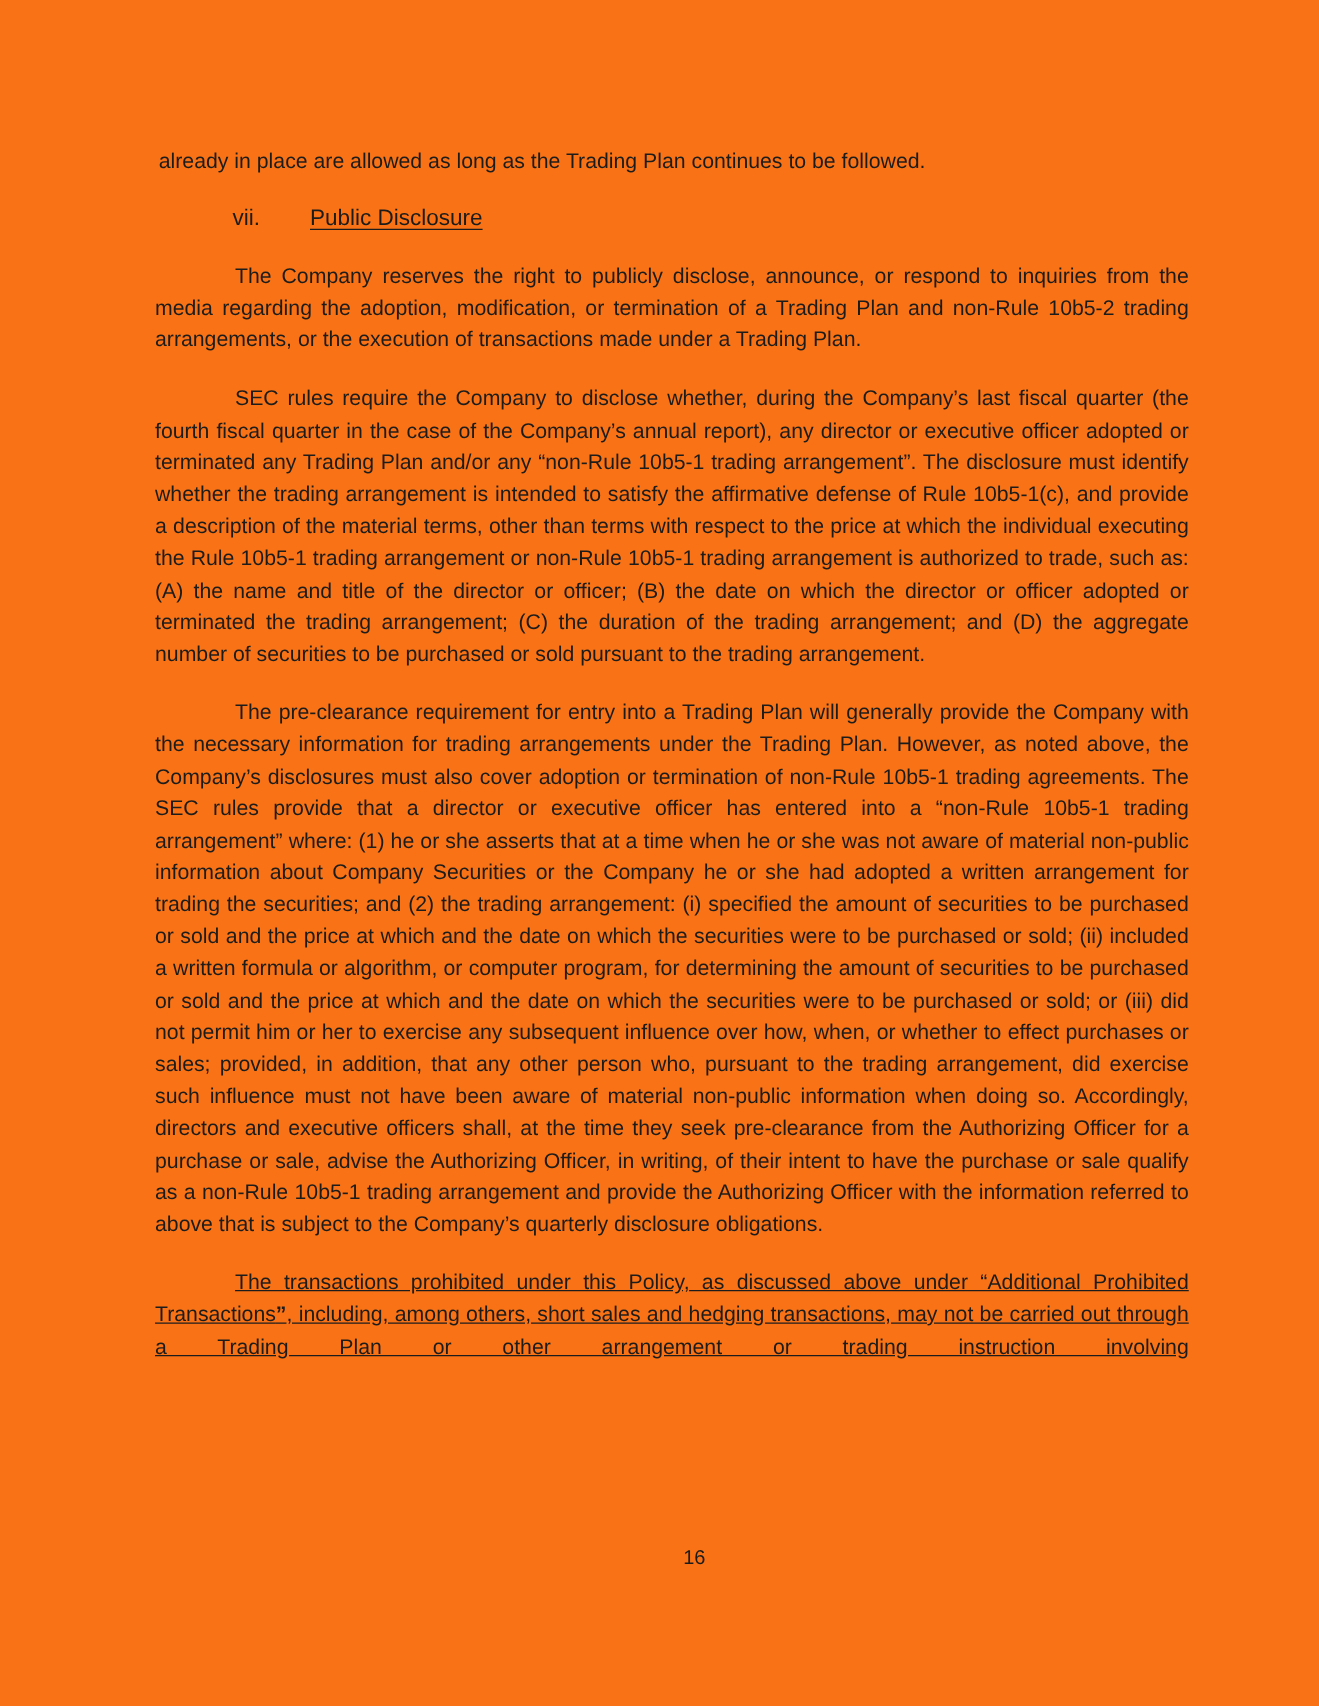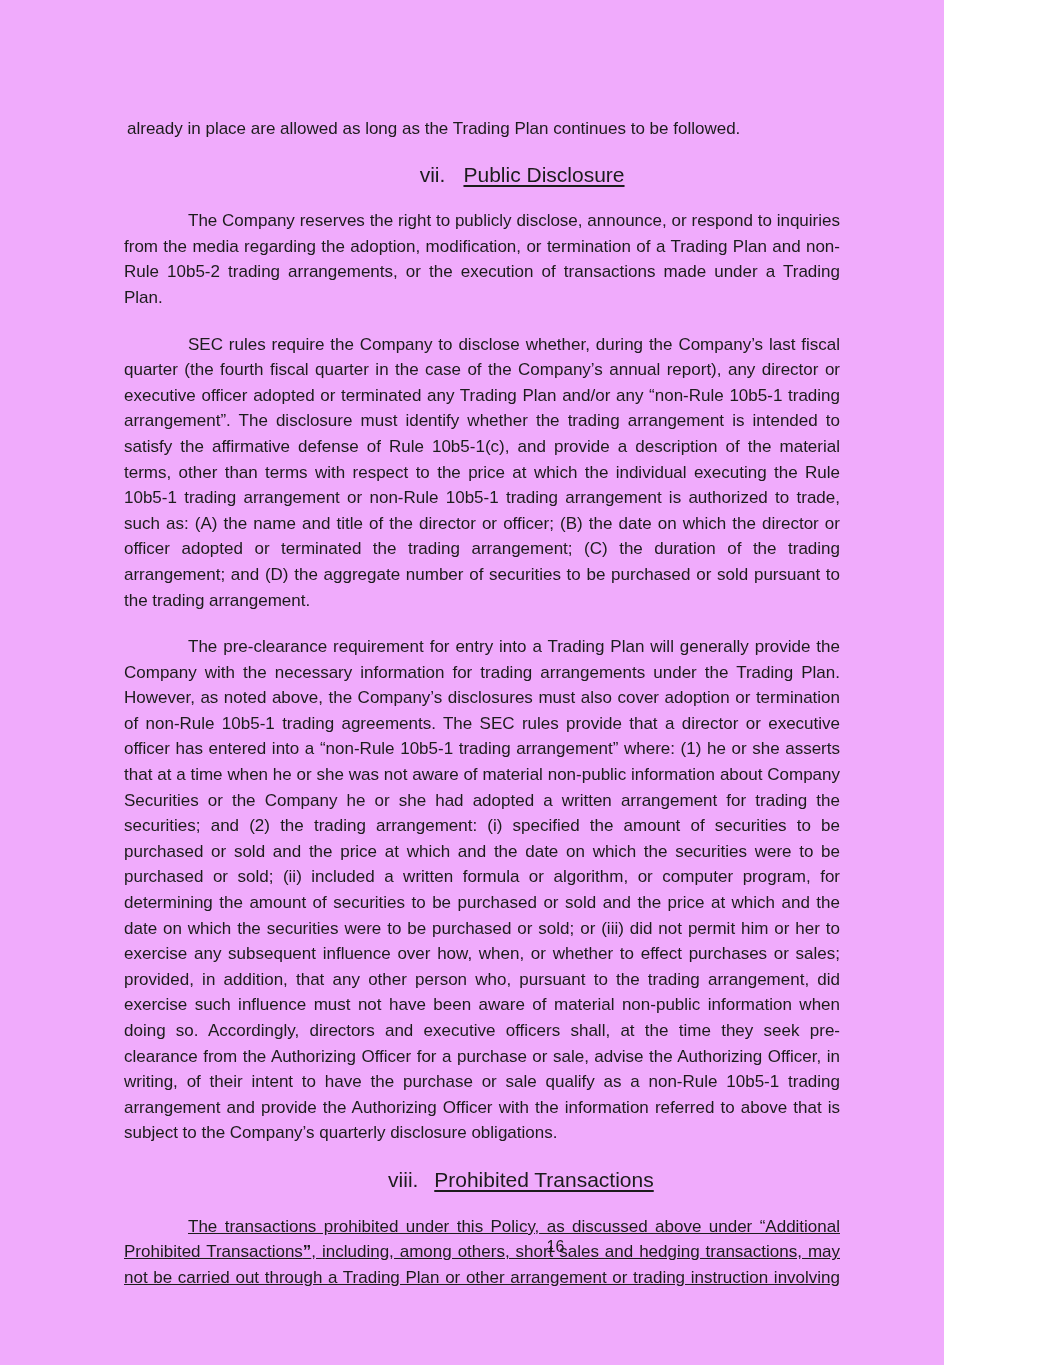--- a/index.html
+++ b/index.html
@@ -7,23 +7,23 @@
   body {
     width: 1055px;
     height: 1365px;
     font-family: "Liberation Sans", sans-serif;
     color: #1c1c1c;
     position: relative;
     overflow: hidden;
   }
   .page {
     position: relative;
-    width: 944px;
+    width: 1055px;
     height: 1365px;
-    background: #f0abfc;
+    background: #f97316;
     padding: 116px 104px 0 124px;
   }
   .body-text {
     font-size: 17px;
     line-height: 25.6px;
   }
   p.para {
     font-size: 17px;
     line-height: 25.6px;
     text-align: justify;
@@ -33,25 +33,25 @@
   p.para.continuation {
     text-indent: 3px;
     text-align: left;
     margin-bottom: 20px;
   }
   p.para.stretch-last {
     text-align-last: justify;
     text-decoration: underline;
   }
   .section-heading {
-    font-size: 21px;
+    font-size: 18px;
     line-height: 25.6px;
     padding-left: 62px;
     margin-bottom: 21px;
-    text-align: center;
+    text-align: left;
   }
   .section-number {
     display: inline-block;
     width: 62px;
   }
   .section-title {
     text-decoration: underline;
     text-underline-offset: 3px;
   }
   .bold-quote {
@@ -78,21 +78,18 @@
   <div class="section-heading">
     <span class="section-number">vii.</span><span class="section-title">Public Disclosure</span>
   </div>
 
   <p class="para">The Company reserves the right to publicly disclose, announce, or respond to inquiries from the media regarding the adoption, modification, or termination of a Trading Plan and non-Rule 10b5-2 trading arrangements, or the execution of transactions made under a Trading Plan.</p>
 
   <p class="para">SEC rules require the Company to disclose whether, during the Company’s last fiscal quarter (the fourth fiscal quarter in the case of the Company’s annual report), any director or executive officer adopted or terminated any Trading Plan and/or any “non-Rule 10b5-1 trading arrangement”. The disclosure must identify whether the trading arrangement is intended to satisfy the affirmative defense of Rule 10b5-1(c), and provide a description of the material terms, other than terms with respect to the price at which the individual executing the Rule 10b5-1 trading arrangement or non-Rule 10b5-1 trading arrangement is authorized to trade, such as: (A) the name and title of the director or officer; (B) the date on which the director or officer adopted or terminated the trading arrangement; (C) the duration of the trading arrangement; and (D) the aggregate number of securities to be purchased or sold pursuant to the trading arrangement.</p>
 
   <p class="para">The pre-clearance requirement for entry into a Trading Plan will generally provide the Company with the necessary information for trading arrangements under the Trading Plan. However, as noted above, the Company’s disclosures must also cover adoption or termination of non-Rule 10b5-1 trading agreements. The SEC rules provide that a director or executive officer has entered into a “non-Rule 10b5-1 trading arrangement” where: (1) he or she asserts that at a time when he or she was not aware of material non-public information about Company Securities or the Company he or she had adopted a written arrangement for trading the securities; and (2) the trading arrangement: (i) specified the amount of securities to be purchased or sold and the price at which and the date on which the securities were to be purchased or sold; (ii) included a written formula or algorithm, or computer program, for determining the amount of securities to be purchased or sold and the price at which and the date on which the securities were to be purchased or sold; or (iii) did not permit him or her to exercise any subsequent influence over how, when, or whether to effect purchases or sales; provided, in addition, that any other person who, pursuant to the trading arrangement, did exercise such influence must not have been aware of material non-public information when doing so.  Accordingly, directors and executive officers shall, at the time they seek pre-clearance from the Authorizing Officer for a purchase or sale, advise the Authorizing Officer, in writing, of their intent to have the purchase or sale qualify as a non-Rule 10b5-1 trading arrangement and provide the Authorizing Officer with the information referred to above that is subject to the Company’s quarterly disclosure obligations.</p>
 
-  <div class="section-heading">
-    <span class="section-number">viii.</span><span class="section-title">Prohibited Transactions</span>
-  </div>
 
   <p class="para stretch-last"><span>The transactions prohibited under this Policy, as discussed above under “Additional Prohibited Transactions</span><span class="bold-quote">”</span><span>, including, among others, short sales and hedging transactions, may not be carried out through a Trading Plan or other arrangement or trading instruction involving</span></p>
 
   <div class="page-number">16</div>
 
 </div>
 
 </body></html>

